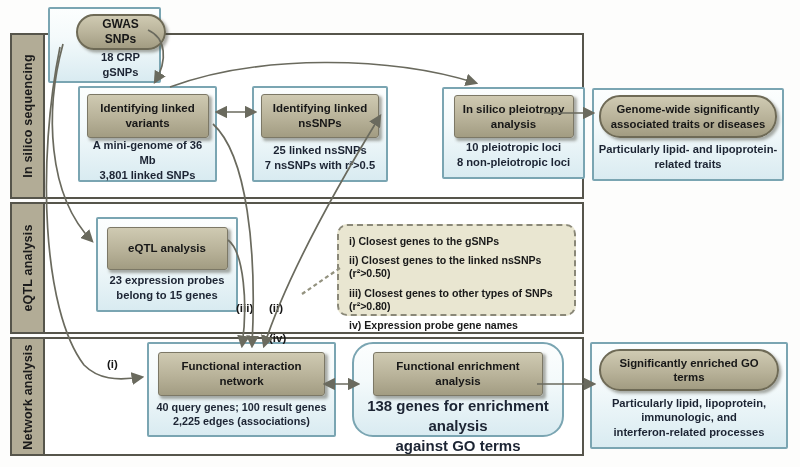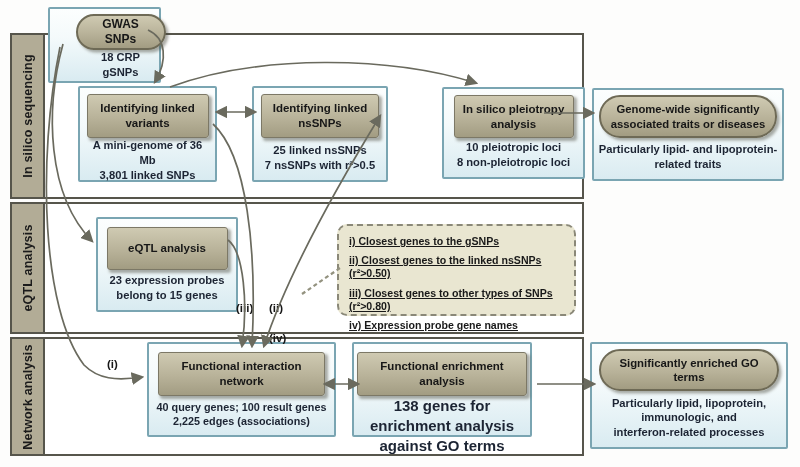--- a/index.html
+++ b/index.html
@@ -28,21 +28,21 @@
         background:linear-gradient(180deg,#cfcab2 0%,#b8b299 55%,#a29c82 100%);
         box-shadow:2.5px 2.5px 3px rgba(70,70,58,.45);
         display:flex; align-items:center; justify-content:center; text-align:center;}
   .pill span{font-weight:bold; font-size:12px; color:#171717; white-space:pre-line; line-height:1.25; padding:2px 8px;}
   .caption{margin-top:auto; margin-bottom:7px; font-weight:bold; font-size:11.2px; color:var(--caption-text);
            text-align:center; white-space:pre-line; line-height:1.32; padding:0 4px;}
 
   .legend{position:absolute; box-sizing:border-box; background:var(--legend-fill);
           border:2px dashed #8a8878; border-radius:10px; padding:9px 10px 6px 10px;
           display:flex; flex-direction:column; justify-content:space-between;}
-  .legend-item{font-weight:bold; font-size:10.6px; color:#191919; line-height:1.25; margin-bottom:6px;text-decoration:underline;}
+  .legend-item{font-weight:bold; font-size:10.6px; color:#191919; line-height:1.25; margin-bottom:6px;}
 
   .edge-label{position:absolute; font-weight:bold; font-size:11.5px; color:#161616; white-space:nowrap;}
 
   svg.wires{position:absolute; left:0; top:0; width:800px; height:467px; pointer-events:none;}
 </style>
 </head>
 <body>
 
 <div id="stage">
 
@@ -126,21 +126,21 @@
 
   <div class="cell" style="left:147px; top:342px; width:189px; height:95px;">
     <div class="obox" style="width:167px; height:44px; margin-top:8px;">
       <span>Functional interaction
 network</span>
     </div>
     <div class="caption" style="font-size:10.8px;">40 query genes; 100 result genes
 2,225 edges (associations)</div>
   </div>
 
-  <div class="cell" style="left:352px; top:342px; width:180px; height:95px;">
+  <div class="cell" style="left:352px; top:342px; width:212px; height:95px;border-radius:21px;">
     <div class="obox" style="width:170px; height:44px; margin-top:8px;">
       <span>Functional enrichment
 analysis</span>
     </div>
     <div class="caption" style="font-size:15px;">138 genes for enrichment analysis
 against GO terms</div>
   </div>
 
   <div class="cell" style="left:590px; top:342px; width:198px; height:107px;justify-content:space-between;">
     <div class="pill" style="width:180px; height:42px; border-radius:21px;">

